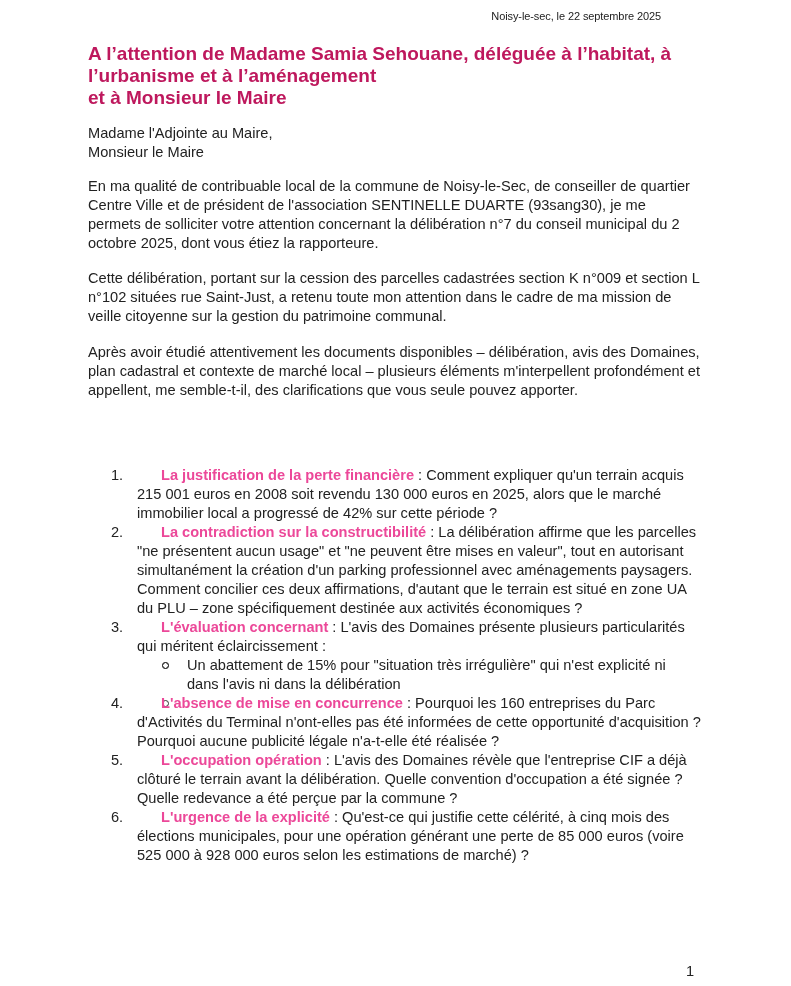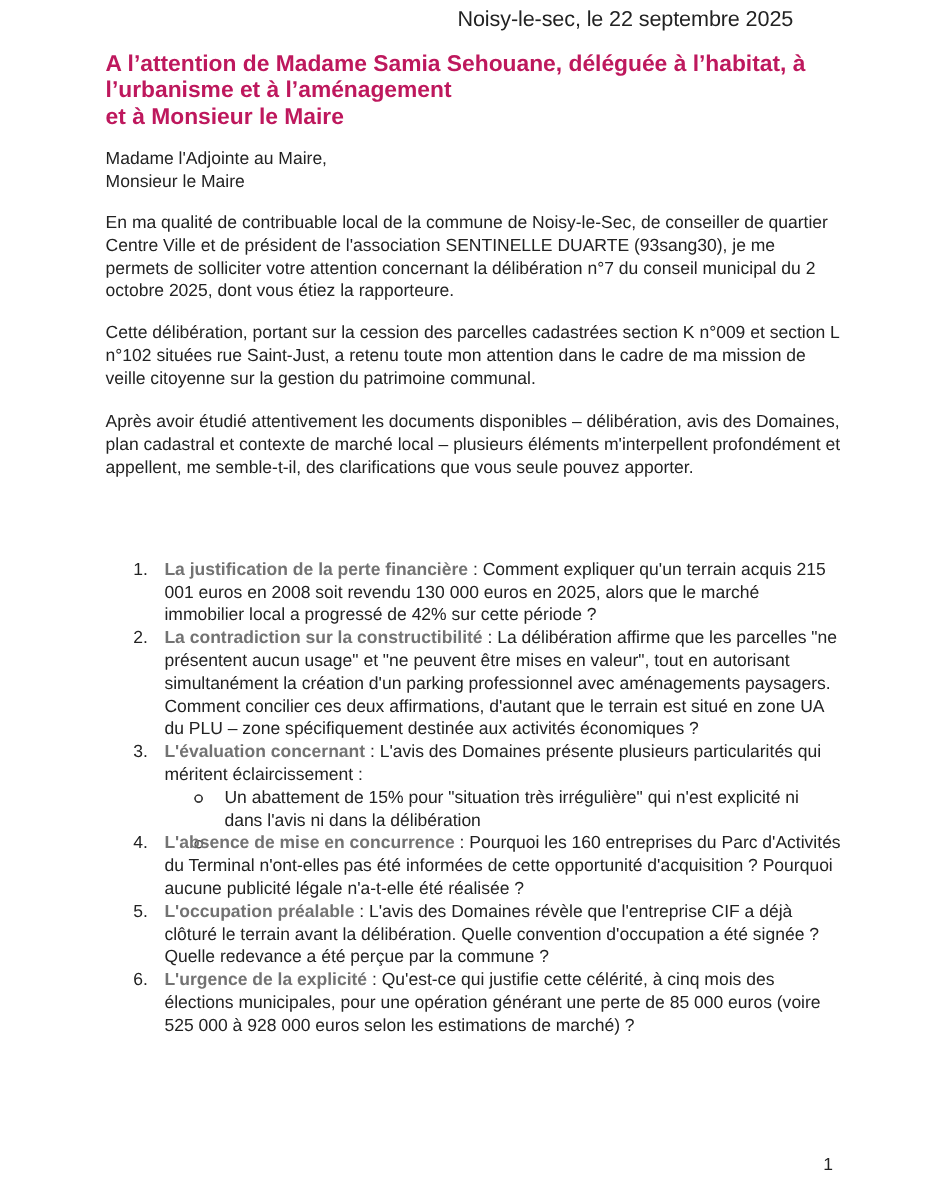--- a/index.html
+++ b/index.html
@@ -4,40 +4,40 @@
   <style>
     html, body { margin: 0; padding: 0; background: #ffffff; }
     body {
       width: 791px; height: 986px; position: relative; overflow: hidden;
       font-family: "Liberation Sans", sans-serif; color: #222222;
       font-size: 14.6px; line-height: 19px;
     }
     .page { position: absolute; left: 0; top: 0; width: 791px; height: 986px; }
     .date {
       position: absolute; top: 7px; left: 0; width: 661px; text-align: right;
-      font-size: 18px; letter-spacing: -0.1px;
+      font-size: 11px; letter-spacing: -0.1px;
     }
     .recipient {
       position: absolute; top: 43px; left: 88px; width: 580px;
       font-weight: bold; font-size: 19px; line-height: 22px; color: #be185d;
     }
     .recipient div { white-space: nowrap; }
     .salutation { position: absolute; top: 124px; left: 88px; }
     .para { position: absolute; left: 88px; width: 612px; }
     .p1 { top: 177px; }
     .p2 { top: 269px; }
     .p3 { top: 343px; }
     .intro { position: absolute; top: 433px; left: 88px; font-weight: bold; }
     ol.questions {
       position: absolute; top: 466px; left: 111px; width: 590px;
       margin: 0; padding: 0; list-style: none;
     }
     ol.questions > li { position: relative; padding-left: 26px; }
     .num { position: absolute; left: 0; top: 0; }
-    .qtitle { font-weight: bold; color: #737373; }
+    .qtitle { font-weight: bold; color: #ec4899; margin-left: 24px; }
     ul.sub { list-style: none; margin: 0; padding: 0; }
     ul.sub li { position: relative; padding-left: 50px; }
     .bullet {
       position: absolute; left: 25px; top: 6px; width: 5px; height: 5px;
       border: 1px solid #333; border-radius: 50%;
     }
     .pagenum { position: absolute; top: 962px; left: 686px; }
   </style>
 </head>
 <body>
@@ -86,21 +86,21 @@
           <span class="bullet"></span>
         </li>
       </ul>
     </li>
     <li>
       <span class="num">4.</span>
       <span class="qtitle">L'absence de mise en concurrence</span><span> : Pourquoi les 160 entreprises du Parc d'Activités du Terminal n'ont-elles pas été informées de cette opportunité d'acquisition ? Pourquoi aucune publicité légale n'a-t-elle été réalisée ?</span>
     </li>
     <li>
       <span class="num">5.</span>
-      <span class="qtitle">L'occupation préalable</span><span> : L'avis des Domaines révèle que l'entreprise CIF a déjà clôturé le terrain avant la délibération. Quelle convention d'occupation a été signée ? Quelle redevance a été perçue par la commune ?</span>
+      <span class="qtitle">L'occupation opération</span><span> : L'avis des Domaines révèle que l'entreprise CIF a déjà clôturé le terrain avant la délibération. Quelle convention d'occupation a été signée ? Quelle redevance a été perçue par la commune ?</span>
     </li>
     <li>
       <span class="num">6.</span>
       <span class="qtitle">L'urgence de la explicité</span><span> : Qu'est-ce qui justifie cette célérité, à cinq mois des élections municipales, pour une opération générant une perte de 85 000 euros (voire 525 000 à 928 000 euros selon les estimations de marché) ?</span>
     </li>
   </ol>
 
   <div class="pagenum">1</div>
 </div>
 

